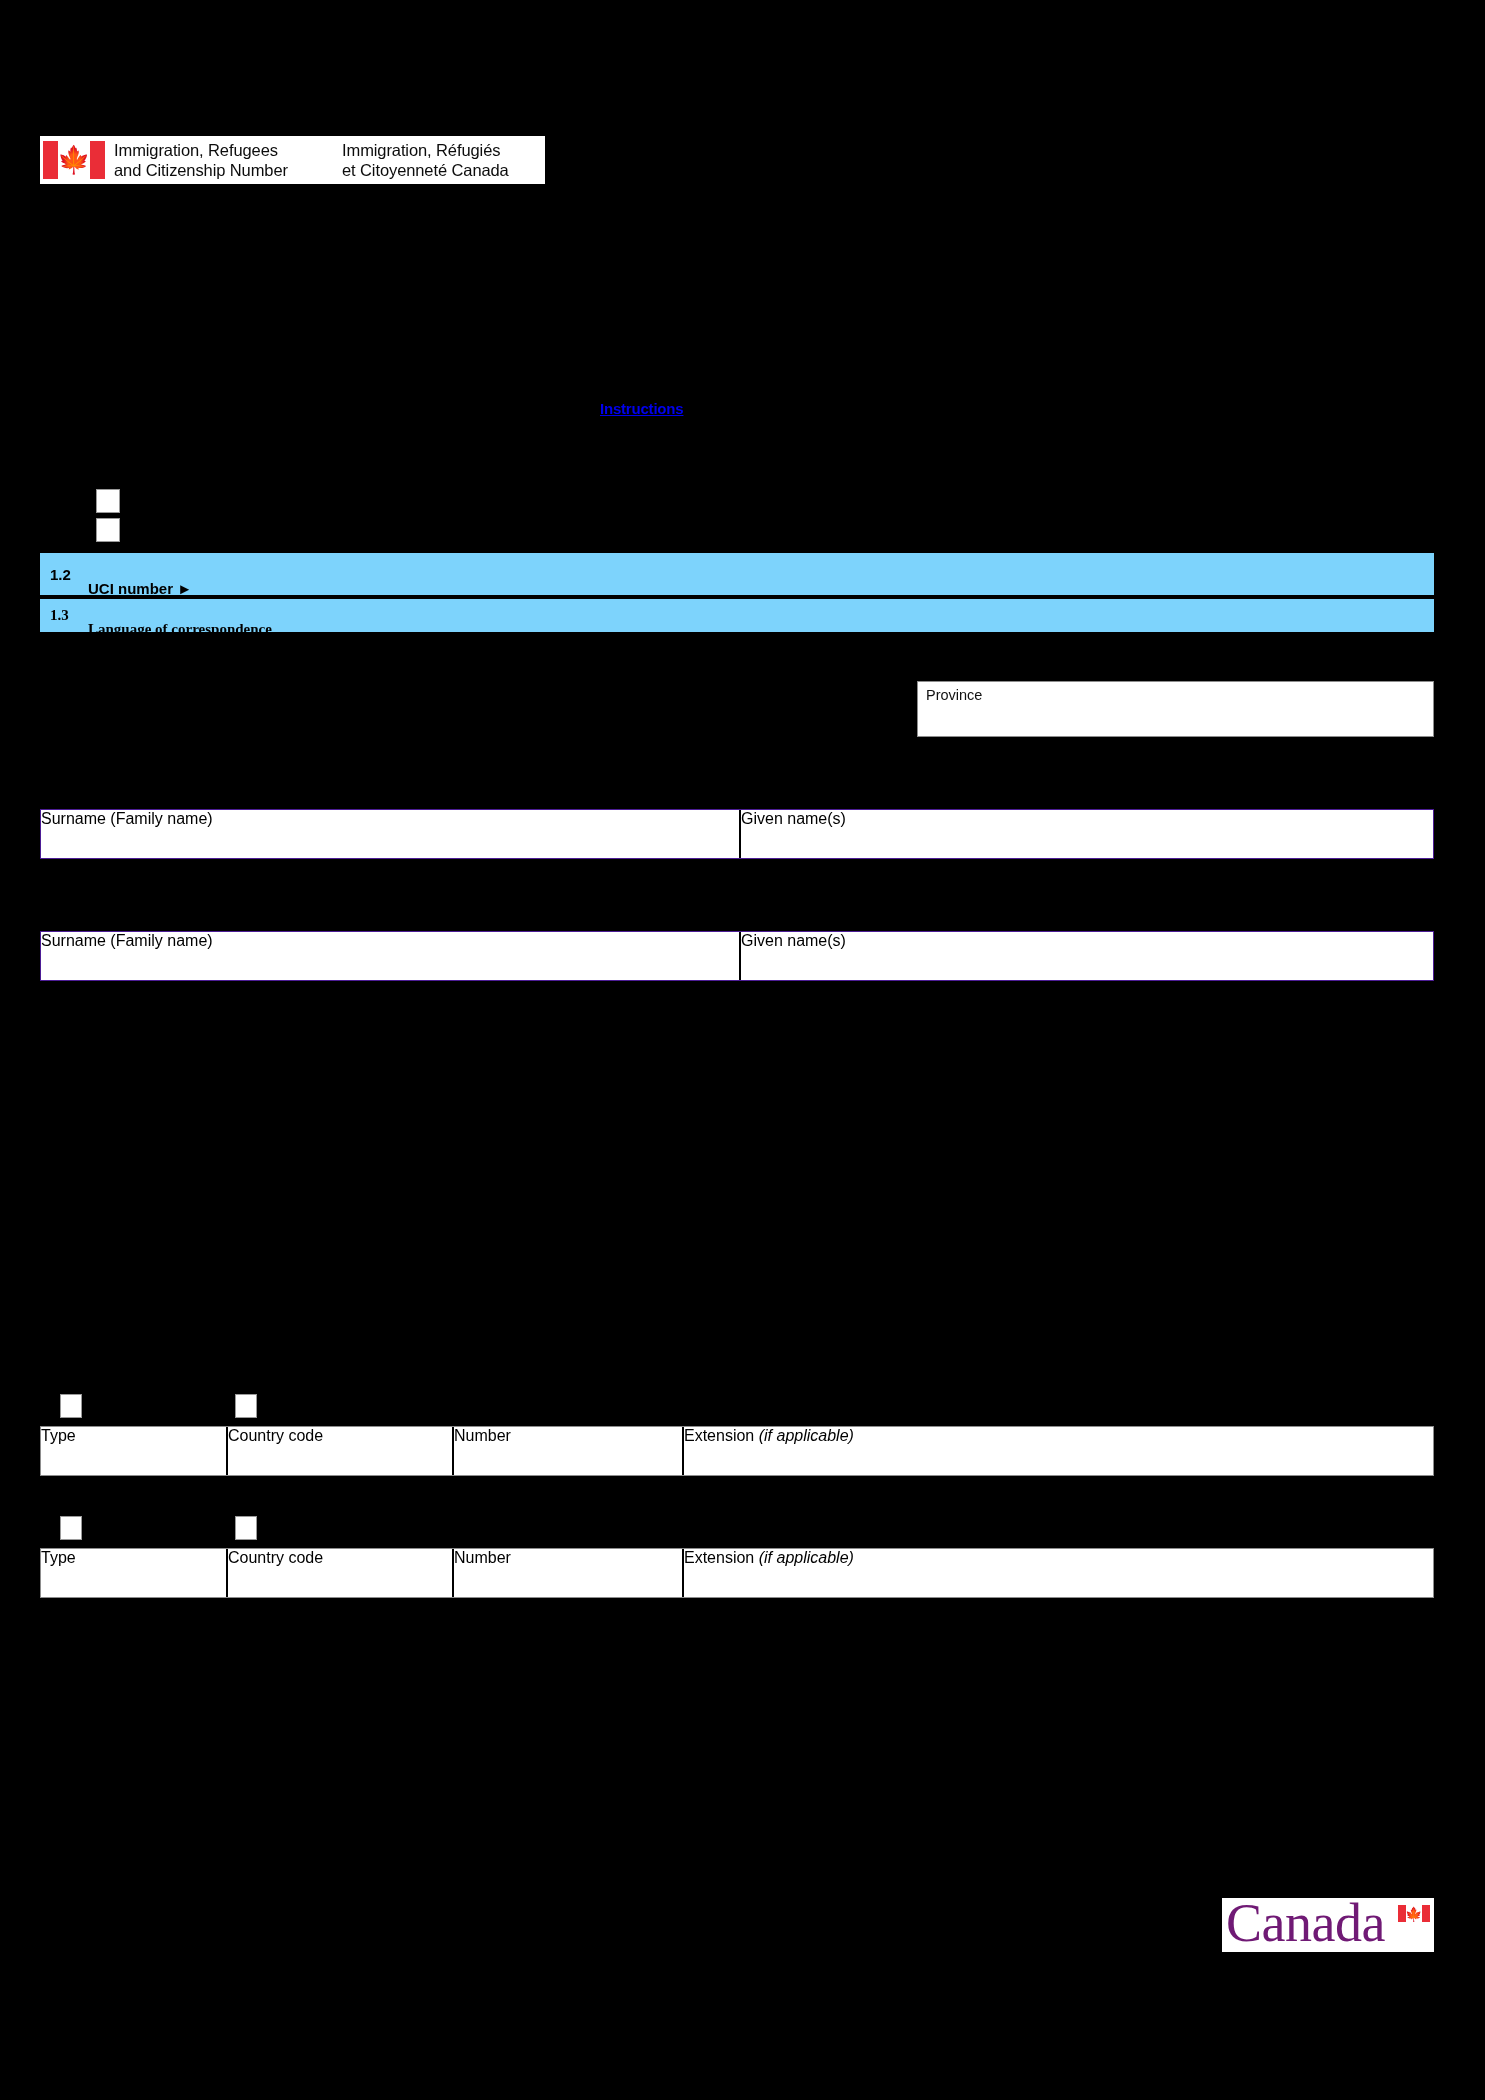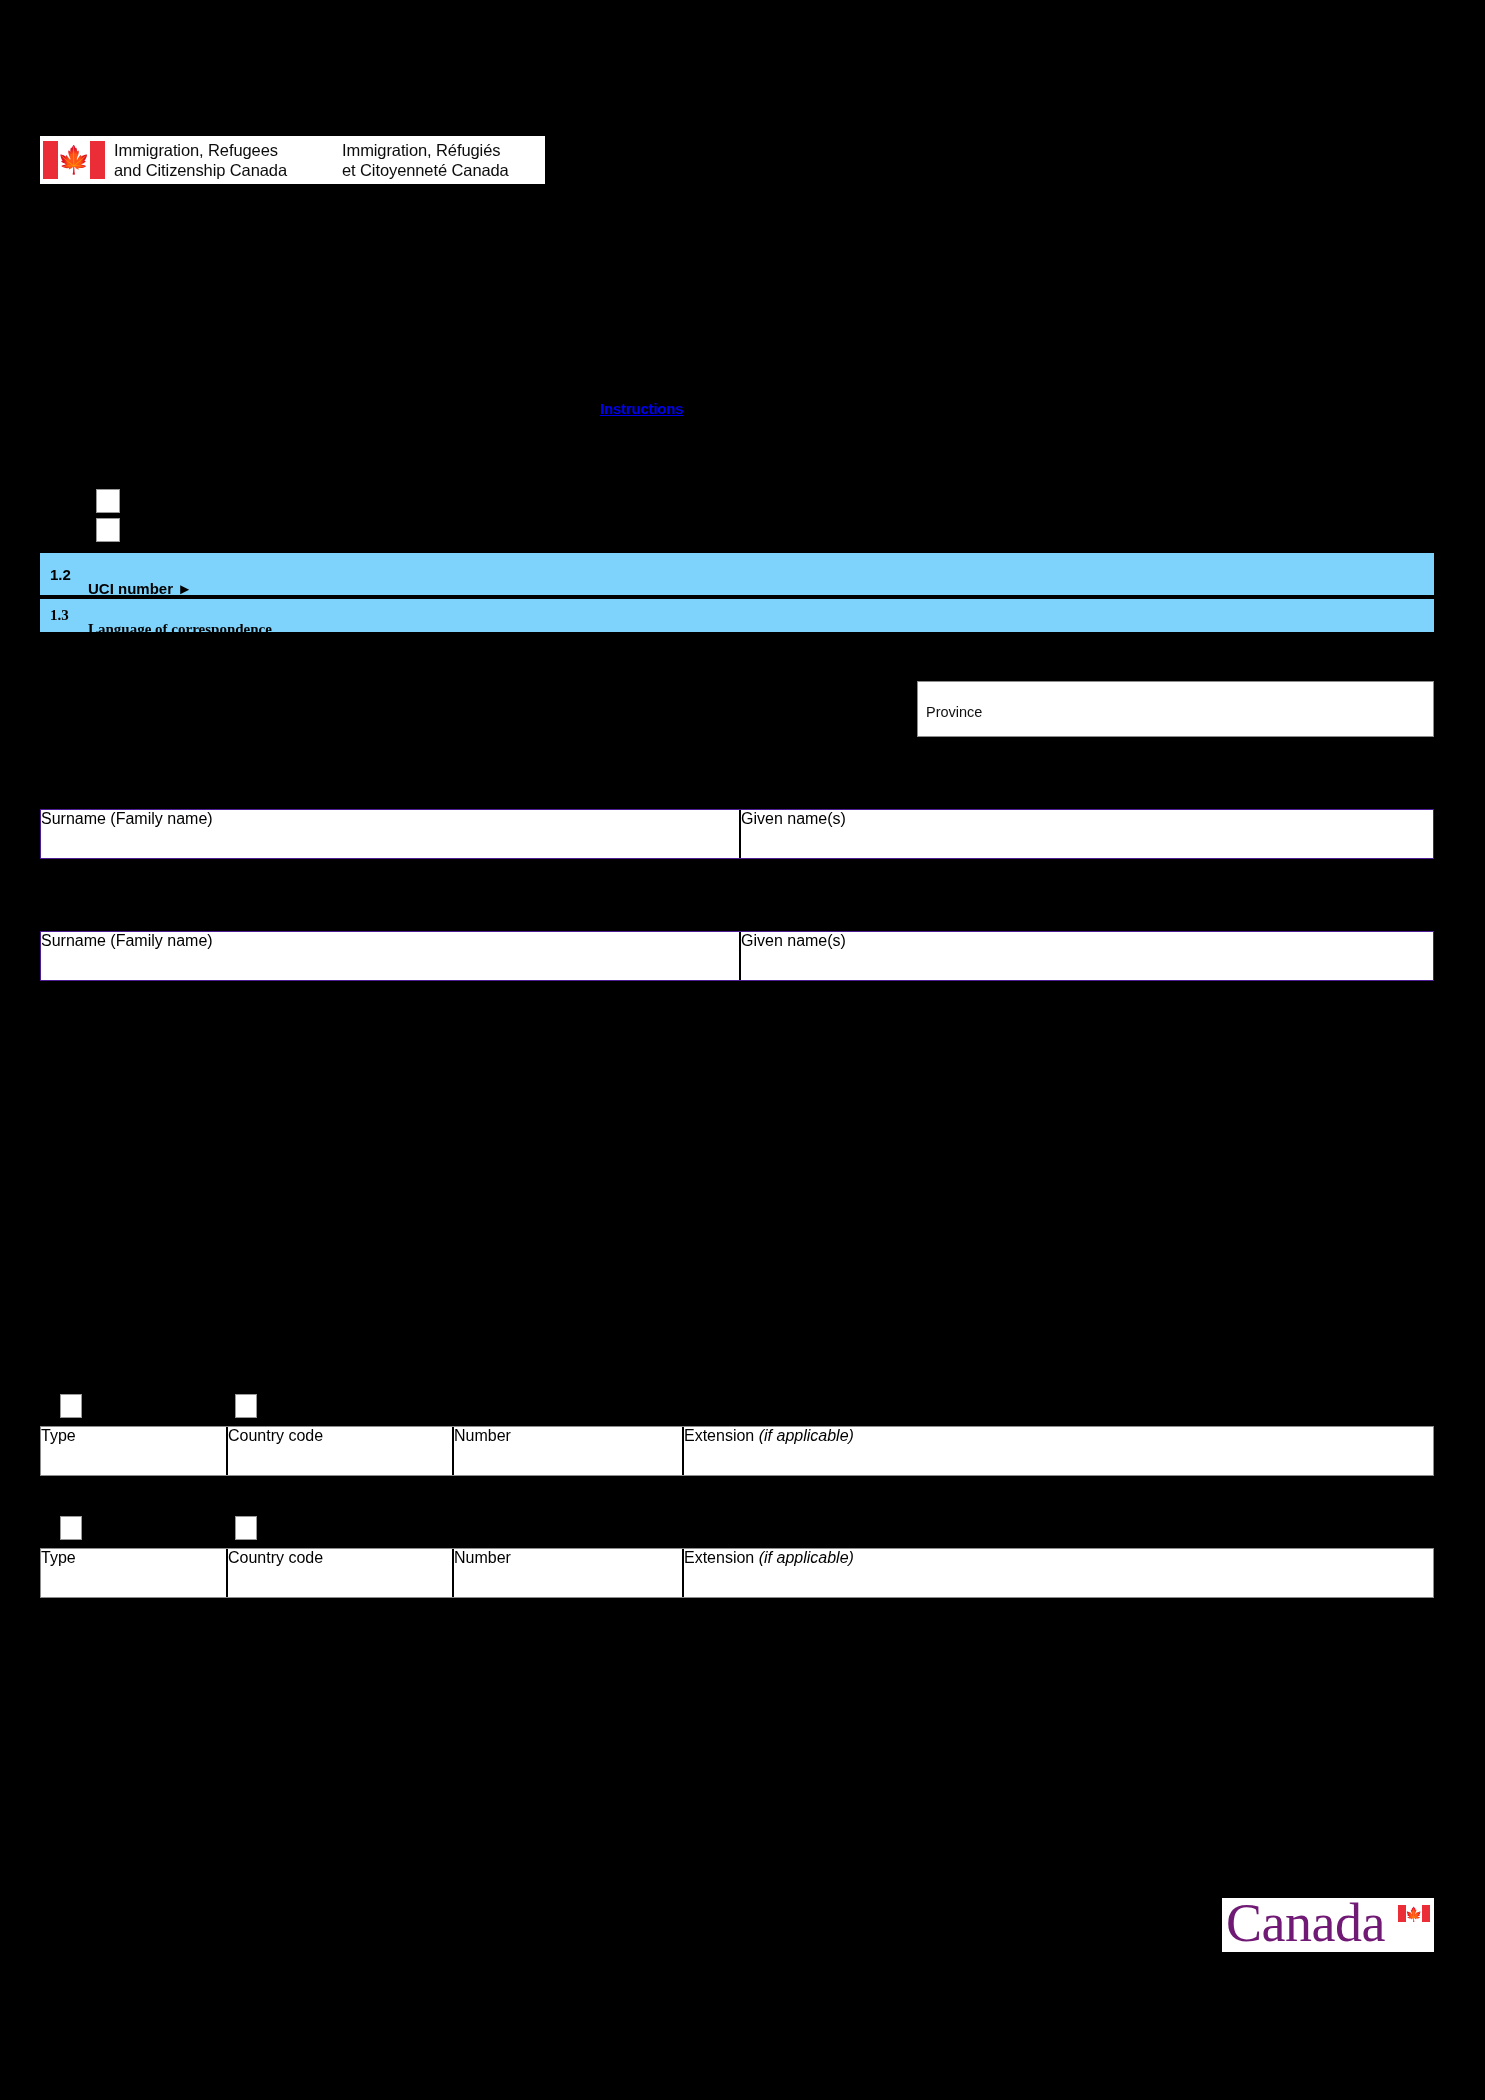--- a/index.html
+++ b/index.html
@@ -142,21 +142,21 @@
   .fbox {
     position: absolute;
     background: #ffffff;
     border: 1px solid #8d8d8d;
     box-sizing: border-box;
   }
   .fbox > .flabel {
     display: block;
     font-size: 14.5px;
     color: #111111;
-    padding: 22px 0 0 8px;
+    padding: 5px 0 0 8px;
     line-height: 1.2;
   }
   .flabel .ital { font-style: italic; }
 
   .fbox.province { left: 917px; top: 681px; width: 517px; height: 56px; }
   .fbox.gender   { left: 40px;  top: 1018px; width: 229px; height: 62px; }
 
   
   .name-table {
     position: absolute;
@@ -258,21 +258,21 @@
   <div class="ircc-sig">
     <div class="ircc-flag">
       <div class="flag-art">
         <div class="bar left"></div>
         <div class="bar right"></div>
         <div class="leaf">🍁</div>
       </div>
     </div>
     <div class="ircc-text">
       <div class="ircc-col en">Immigration, Refugees
-and Citizenship Canada</div>
+and Citizenship Number</div>
       <div class="ircc-col fr">Immigration, Réfugiés
 et Citoyenneté Canada</div>
     </div>
   </div>
 
   <a class="instructions-link" href="#">Instructions</a>
 
   <div class="cbx lang1"></div>
   <div class="cbx lang2"></div>
 

